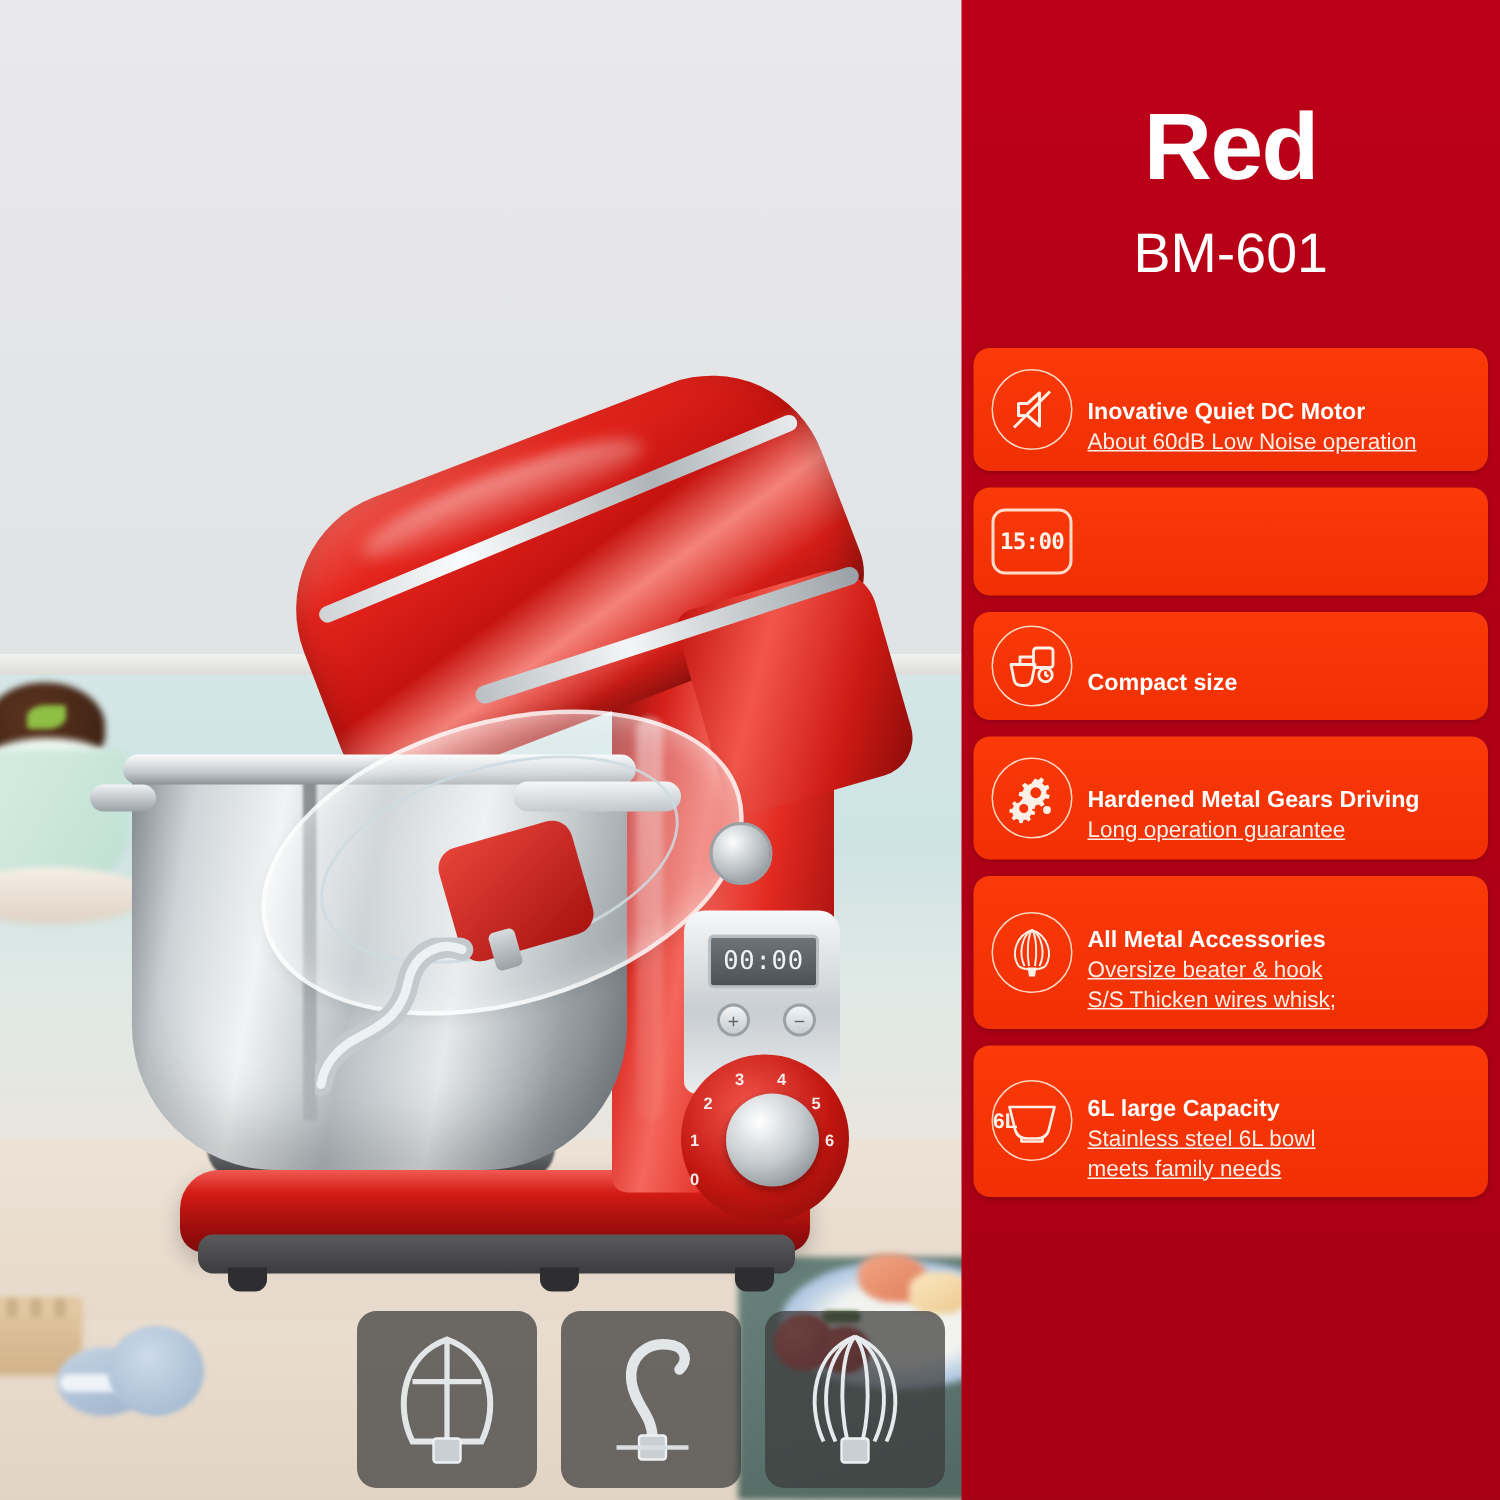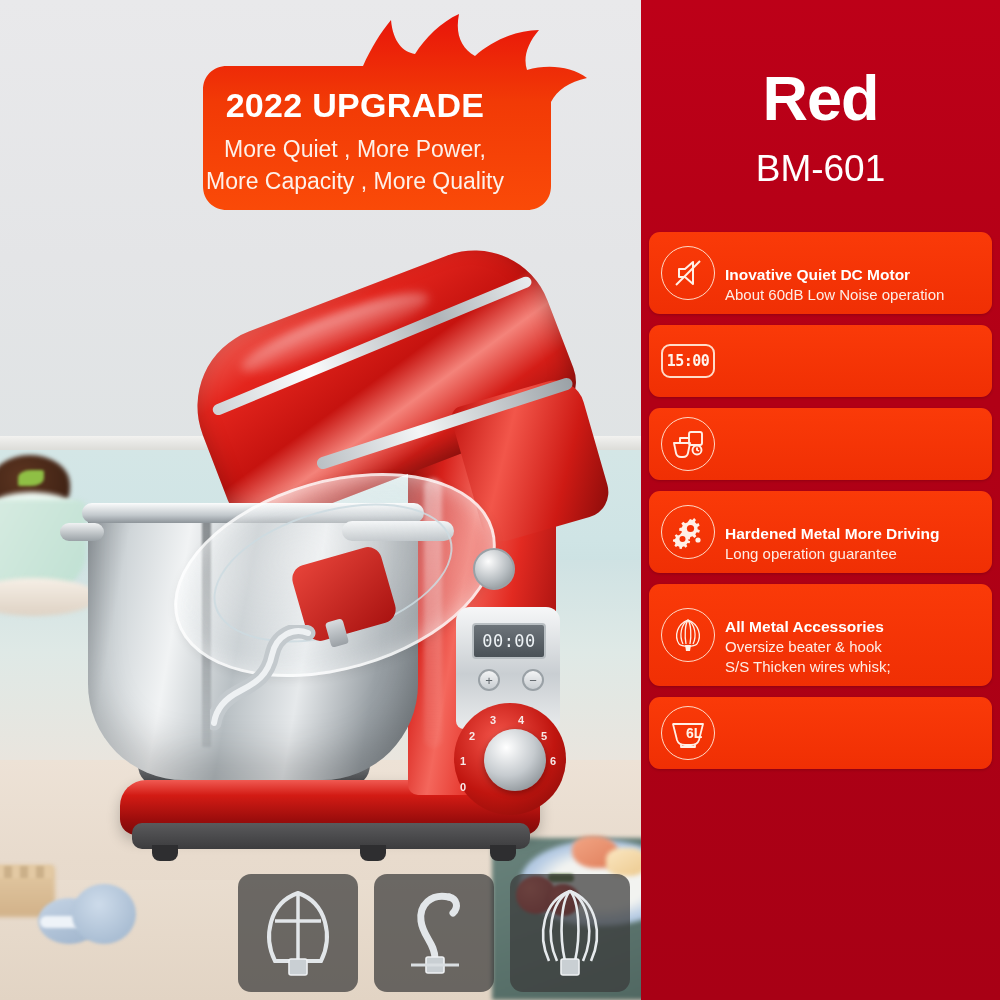--- a/index.html
+++ b/index.html
@@ -331,23 +331,24 @@
   }
   .feature-icon svg { display:block; }
   .feature-text { flex:1 1 auto; min-width:0;margin-top:24px; }
   .feature-title {
     color:#ffffff; font-size:15.5px; font-weight:700; line-height:1.3;
     white-space:nowrap;
   }
   .feature-desc {
     color:#fdeee7; font-size:15px; font-weight:400; line-height:1.32;
     white-space:nowrap;
+    text-decoration:underline;
   }
   .led-box {
-    width:58px; height:34px; border:2px solid #ffdcc9; border-radius:9px;
+    width:58px; height:44px; border:2px solid #ffdcc9; border-radius:9px;
     display:flex; align-items:center; justify-content:center;
   }
   .led-text {
     color:#fff4ec; font-family:"DejaVu Sans Mono", monospace;
     font-size:15px; font-weight:700; letter-spacing:-.5px;
   }
   .icon-circle {
     width:54px; height:54px; border-radius:50%; border:1.8px solid #ffd9c6;
     display:flex; align-items:center; justify-content:center;
   }
@@ -475,51 +476,20 @@
           <path d="M43 6 C34 16 32 50 38 76"></path>
           <path d="M43 6 C52 16 54 50 48 76"></path>
           <path d="M43 6 C62 16 68 50 56 76"></path>
           <path d="M43 6 C70 16 76 50 64 76"></path>
         </g>
         <rect x="34" y="74" width="18" height="16" rx="2" fill="#c9cfd3" stroke="#eef1f3" stroke-width="1.6"></rect>
       </svg>
     </div>
   </div>
 
-  <div class="badge">
-    <svg width="420" height="212" viewBox="0 0 420 212">
-      <defs>
-        <linearGradient id="flameGrad" x1="0" y1="0" x2="0" y2="1">
-          <stop offset="0%" stop-color="#E8140A"></stop>
-          <stop offset="45%" stop-color="#F23A06"></stop>
-          <stop offset="100%" stop-color="#FA4A08"></stop>
-        </linearGradient>
-      </defs>
-      <path d="M188 58
-               C196 40 206 24 216 12
-               C218 34 228 44 240 46
-               C250 30 266 14 284 6
-               C280 26 286 40 300 48
-               C316 34 340 22 364 22
-               C352 36 348 50 352 62
-               C372 56 396 58 412 70
-               C394 74 382 82 376 94
-               L376 178
-               C376 192 366 202 352 202
-               L52 202
-               C38 202 28 192 28 178
-               L28 82
-               C28 68 38 58 52 58 Z" fill="url(#flameGrad)"></path>
-    </svg>
-    <div class="badge-text">
-      <div class="badge-title">2022 UPGRADE</div>
-      <div class="badge-line1">More Quiet , More Power,</div>
-      <div class="badge-line2">More Capacity , More Quality</div>
-    </div>
-  </div>
 
   <div class="panel">
     <div class="panel-title">Red</div>
     <div class="panel-sub">BM-601</div>
 
     <div class="features">
 
       <div class="feature">
         <div class="feature-icon">
           <div class="icon-circle">
@@ -551,39 +521,40 @@
                 <rect x="19" y="5" width="13" height="13" rx="2"></rect>
                 <path d="M19 11 L10 11 L10 16"></path>
                 <path d="M4 16 L20 16 L18 26 C17.5 28.5 15.5 30 13 30 L11 30 C8.5 30 6.5 28.5 6 26 Z"></path>
                 <circle cx="27" cy="23" r="4.5"></circle>
                 <path d="M27 20.5 L27 23 L29 24"></path>
               </g>
             </svg>
           </div>
         </div>
         <div class="feature-text">
+          <div class="feature-title">Compact size</div>
         </div>
       </div>
 
       <div class="feature">
         <div class="feature-icon">
           <div class="icon-circle">
             <svg width="36" height="34" viewBox="0 0 36 34">
               <g fill="#fff0e7">
                 <path d="M20 4 l2.4 1 1.7-1.9 1.9 1.8-1.2 2.2 1.6 1.7 2.4-.6.8 2.5-2.1 1.3.1 2.3 2.3.9-.8 2.5-2.4-.4-1.4 1.9 1.1 2.1-2 1.6-1.9-1.6-2.2.7-.6 2.4-2.6-.2-.3-2.4-2.1-1-2 1.4-1.8-1.9 1.4-2-.8-2.2-2.4-.4.3-2.6 2.4-.5.9-2.1-1.4-2 2-1.7 1.9 1.5 2.2-.8z"></path>
                 <circle cx="20.5" cy="13.5" r="3.6" fill="#f63206"></circle>
                 <path d="M12 17 l2 .8 1.4-1.6 1.6 1.5-1 1.8 1.3 1.4 2-.5.7 2.1-1.8 1.1.1 1.9 1.9.7-.6 2.1-2-.3-1.2 1.6.9 1.7-1.7 1.4-1.6-1.4-1.8.6-.5 2-2.2-.2-.2-2-1.8-.8-1.6 1.1-1.5-1.5 1.1-1.7-.6-1.8-2-.4.2-2.2 2-.4.8-1.7-1.2-1.7 1.7-1.4 1.6 1.3 1.8-.7z"></path>
                 <circle cx="12.5" cy="24" r="3" fill="#f63206"></circle>
                 <circle cx="28" cy="25" r="2.6"></circle>
               </g>
             </svg>
           </div>
         </div>
         <div class="feature-text">
-          <div class="feature-title">Hardened Metal More Driving</div>
+          <div class="feature-title">Hardened Metal Gears Driving</div>
           <div class="feature-desc">Long operation guarantee</div>
         </div>
       </div>
 
       <div class="feature">
         <div class="feature-icon">
           <div class="icon-circle">
             <svg width="36" height="38" viewBox="0 0 36 38">
               <g fill="none" stroke="#fff0e7" stroke-width="1.3">
                 <path d="M18 4 C7 8 4 20 9 28"></path>
@@ -607,21 +578,26 @@
 
       <div class="feature">
         <div class="feature-icon">
           <div class="icon-circle" style="position:relative;">
             <svg width="38" height="34" viewBox="0 0 38 34">
               <g fill="none" stroke="#fff0e7" stroke-width="1.8" stroke-linejoin="round">
                 <path d="M4 8 L34 8 L30 24 C29 27 26 29 22 29 L16 29 C12 29 9 27 8 24 Z"></path>
                 <path d="M12 29 L12 31 L26 31 L26 29"></path>
               </g>
             </svg>
-            <span class="six-l" style="left:24px; top:18px;">6L</span>
+            <span class="six-l" style="left:0; top:18px;">6L</span>
           </div>
+        </div>
+        <div class="feature-text">
+          <div class="feature-title">6L large Capacity</div>
+          <div class="feature-desc">Stainless steel 6L bowl</div>
+          <div class="feature-desc">meets family needs</div>
         </div>
       </div>
 
     </div>
   </div>
 
 </div>
 
 </body></html>

